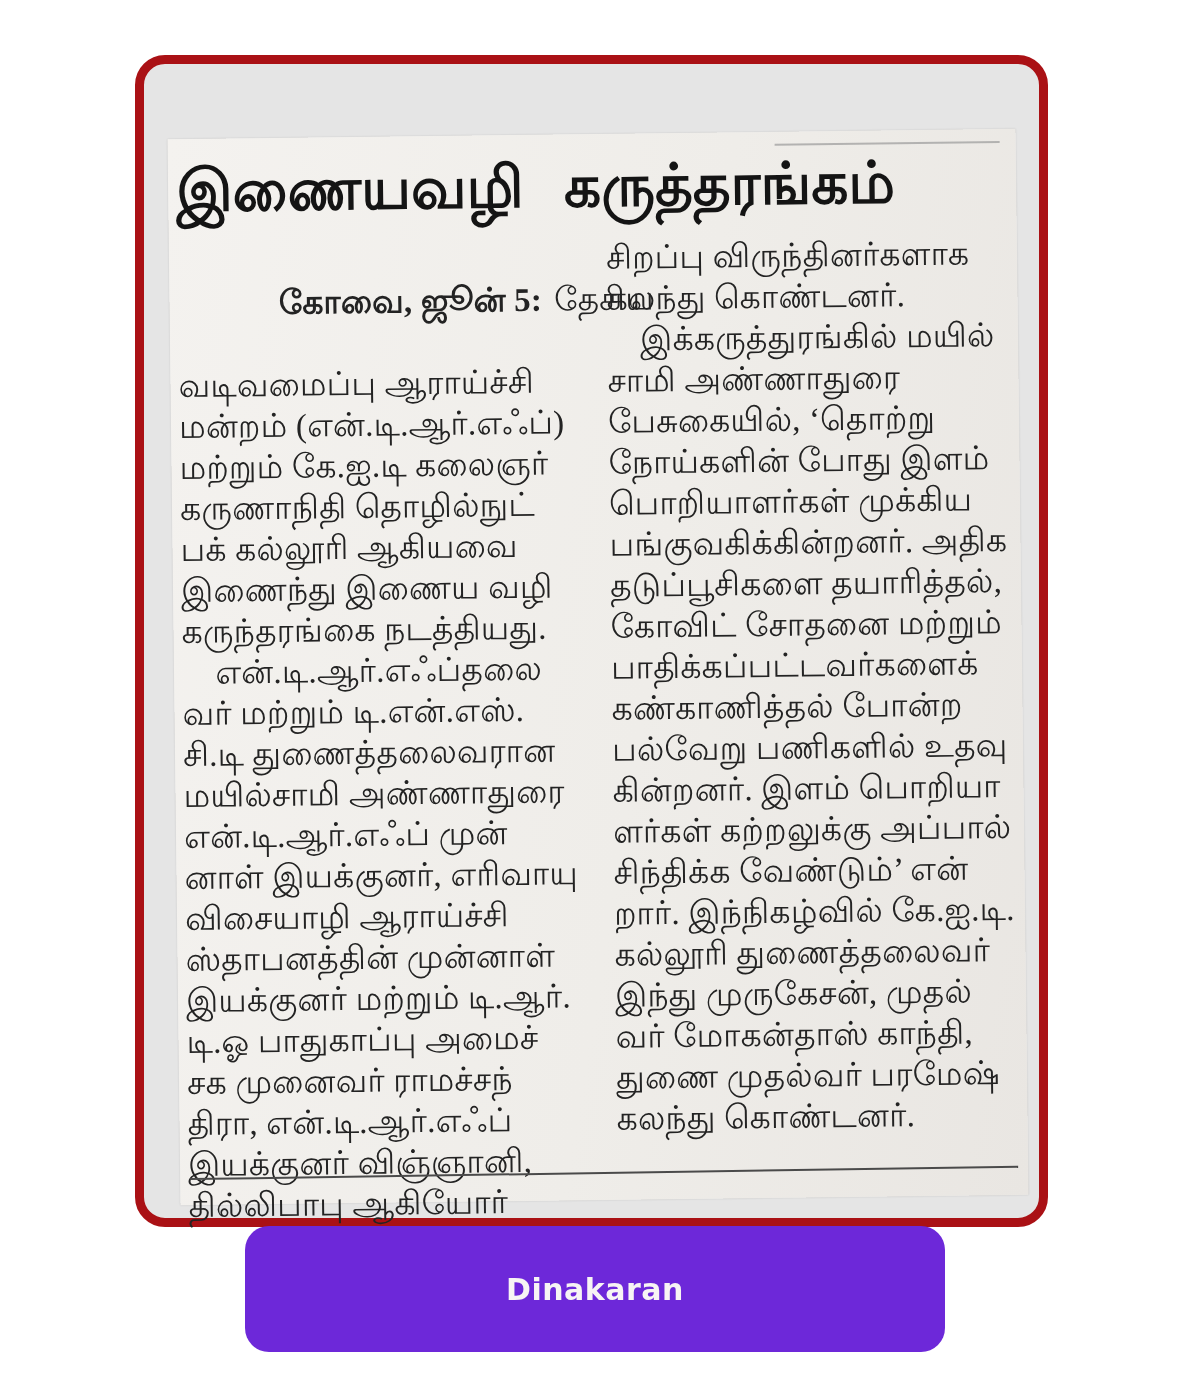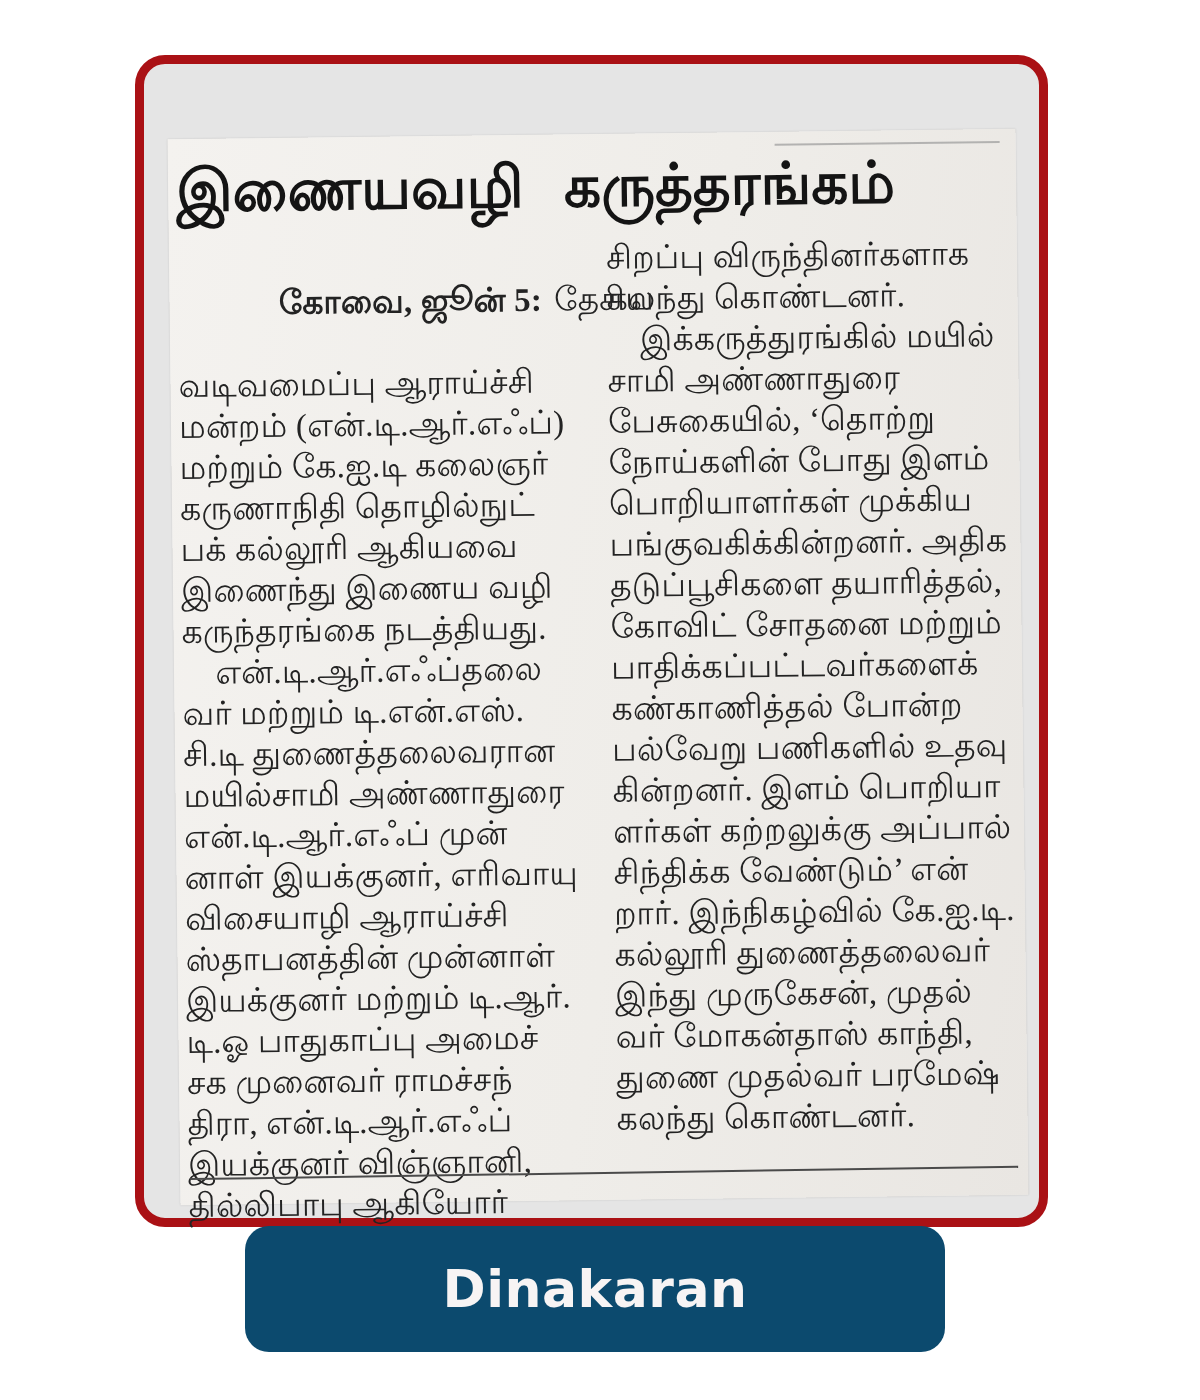--- a/index.html
+++ b/index.html
@@ -36,24 +36,24 @@
     font-size:33px;line-height:41px;white-space:pre;
     letter-spacing:0.2px;
   }
   .first-line .bold{font-weight:bold;margin-right:12px;}
   .bottom-rule{
     position:absolute;left:10px;right:10px;bottom:26px;height:2px;
     background:#4a4a4a;transform:rotate(-0.15deg);
   }
   .banner{
     position:absolute;left:245px;top:1226px;width:700px;height:126px;
-    background:#0c4a6e;border-radius:24px;
+    background:#6d28d9;border-radius:24px;
     display:flex;align-items:center;justify-content:center;gap:22px;
     font-family:"DejaVu Sans","Liberation Sans",sans-serif;
-    font-weight:bold;font-size:52px;color:#f7f4f4;letter-spacing:0.5px;
+    font-weight:bold;font-size:30px;color:#f7f4f4;letter-spacing:0.5px;
   }
 </style>
 </head>
 <body>
 
 <div class="page">
 
   <div class="card">
     <div class="paper">
 

